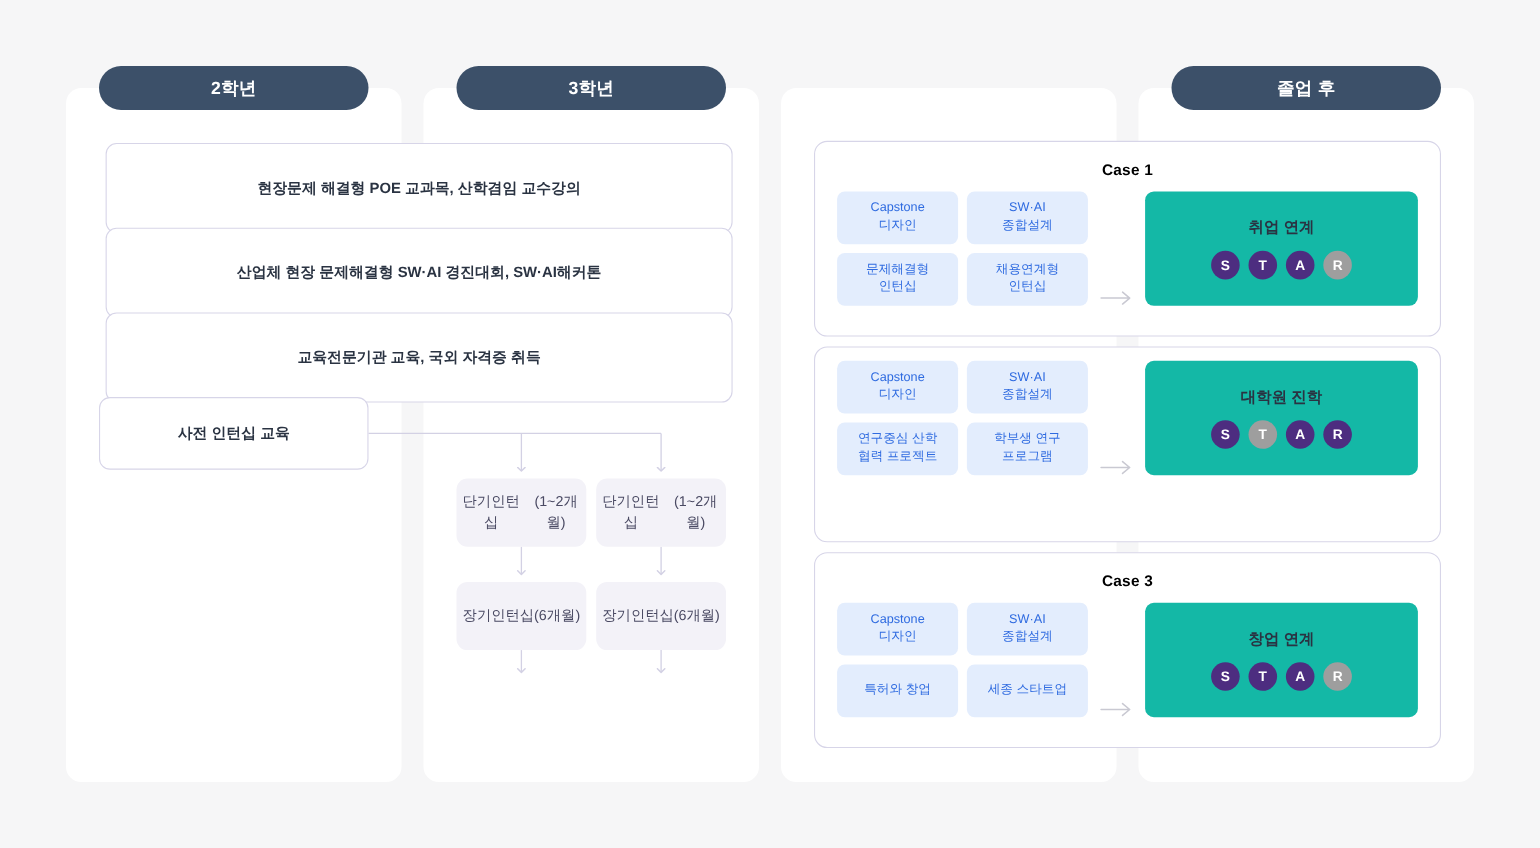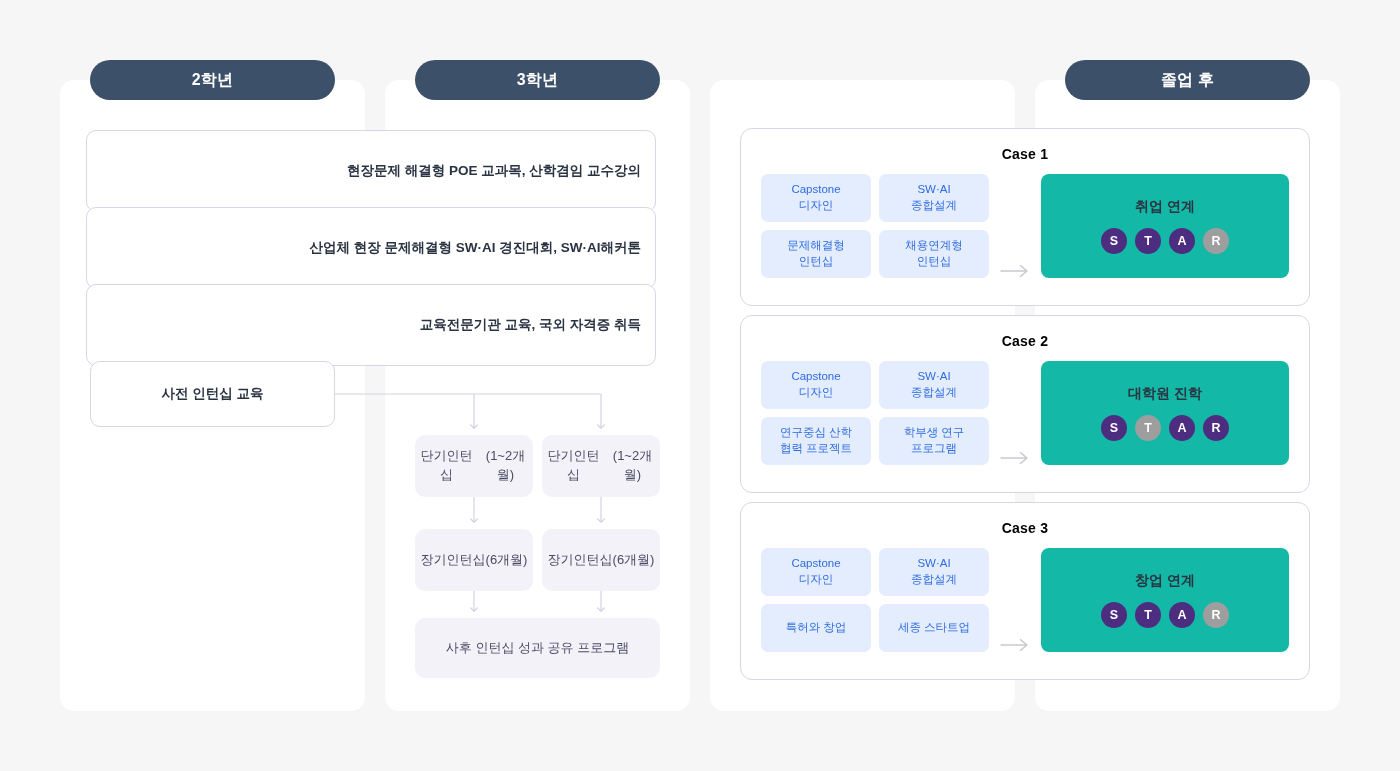--- a/index.html
+++ b/index.html
@@ -63,21 +63,21 @@
     align-items: center;
     justify-content: center;
     text-align: center;
     font-size: 13.5px;
     font-weight: bold;
     color: #2a3342;
     line-height: 1.4;
     padding: 0 14px;
     z-index: 3;
   }
-  .wcard-wide { left: 86px; width: 570px; height: 82px; justify-content: flex-end; }
+  .wcard-wide { left: 96px; width: 570px; height: 82px; }
   .wcard-narrow { left: 90px; width: 245px; height: 66px; }
 
   .wc1 { top: 130px; }
   .wc2 { top: 207px; }
   .wc3 { top: 284px; }
   .wc4 { top: 361px; }
 
   
   .fbox {
     position: absolute;
@@ -268,23 +268,20 @@
     <span>(1~2개월)</span>
   </div>
   <div class="fbox fbox-col-l frow2">
     <span>장기인턴십</span>
     <span>(6개월)</span>
   </div>
   <div class="fbox fbox-col-r frow2">
     <span>장기인턴십</span>
     <span>(6개월)</span>
   </div>
-  <div class="fbox fbox-wide">
-    <span>사후 인턴십 성과 공유 프로그램</span>
-  </div>
 
   <div class="case-panel case1">
     <div class="case-title">Case 1</div>
     <div class="case-body">
       <div class="course-grid">
         <div class="course-box">
           <span>Capstone</span>
           <span>디자인</span>
         </div>
         <div class="course-box">
@@ -311,21 +308,20 @@
           <div class="star-badge star-on">S</div>
           <div class="star-badge star-on">T</div>
           <div class="star-badge star-on">A</div>
           <div class="star-badge star-off">R</div>
         </div>
       </div>
     </div>
   </div>
 
   <div class="case-panel case2">
-    <div class="case-title">Case 2</div>
     <div class="case-body">
       <div class="course-grid">
         <div class="course-box">
           <span>Capstone</span>
           <span>디자인</span>
         </div>
         <div class="course-box">
           <span>SW·AI</span>
           <span>종합설계</span>
         </div>

